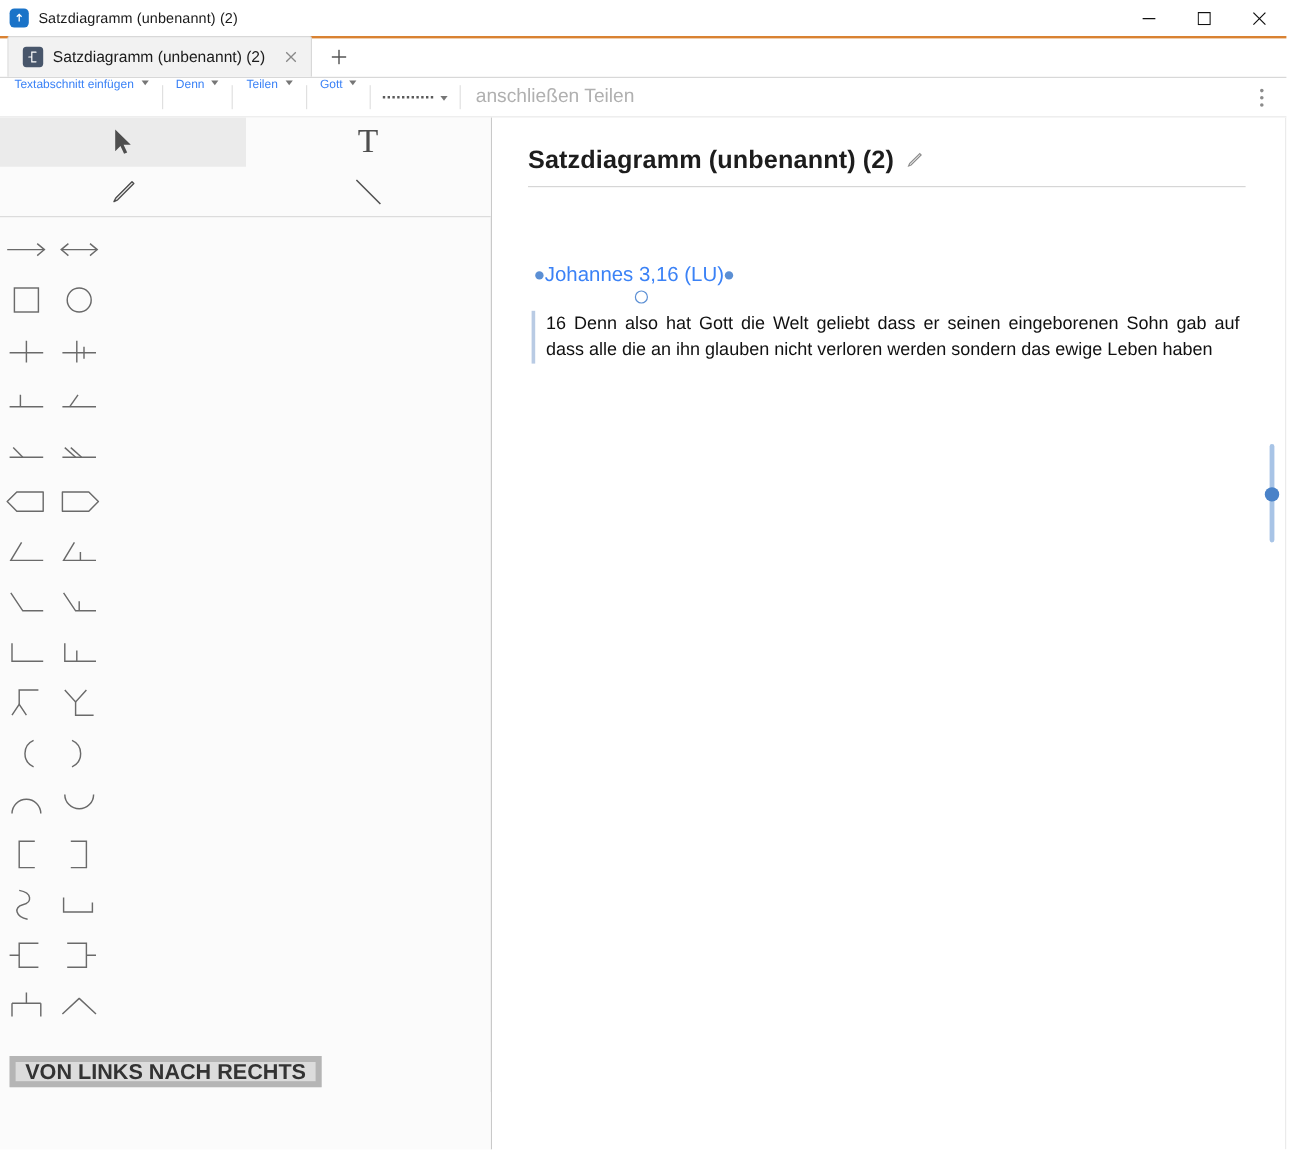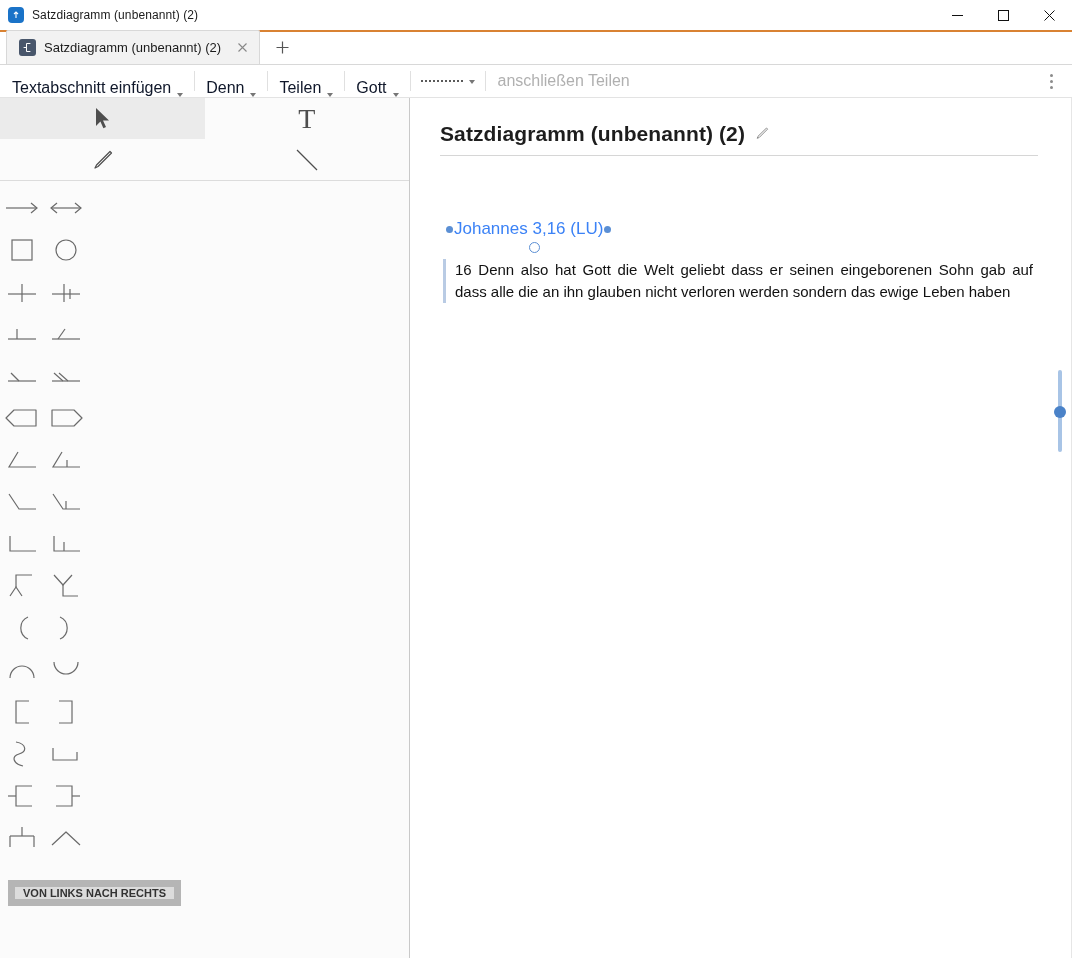--- a/index.html
+++ b/index.html
@@ -80,23 +80,23 @@
 
   
   .toolbar {
     height: 33px; min-height: 33px;
     display: flex; align-items: center;
     background: #ffffff;
     border-bottom: 1px solid #e3e3e3;
     position: relative;
   }
   .tb-item {
-    display: flex; align-items: flex-end; gap: 6px;
+    display: flex; align-items: flex-start; gap: 6px;
     height: 32px; padding: 0 11px;
-    font-size: 16px; color: #0f172a; white-space: nowrap;
+    font-size: 10px; color: #3b82f6; white-space: nowrap;
   }
   .tb-item.first { padding-left: 12px; }
   .caret { width: 0; height: 0; border-left: 3.5px solid transparent; border-right: 3.5px solid transparent; border-top: 4px solid #767676; display:inline-block; margin-top:2px; }
   .tb-sep { width: 1px; height: 20px; background: #e0e0e0; }
   .tb-dotted { display:flex; align-items:center; gap:6px; height:32px; padding: 0 10px; }
   .dotline {
     width: 42px; height: 0;
     border-top: 2px dotted #5a5a5a;
   }
   .tb-placeholder {
@@ -137,22 +137,22 @@
     display: flex; align-items: center; justify-content: center;
   }
   .shape-cell svg { display:block; }
 
   .palette-bottom {
     padding: 0 8px 4px 8px;
     display: flex;
   }
   .dir-btn {
     height: 26px; display: flex; align-items: center; justify-content: center;
-    font-size: 11px; font-weight: bold; color: #333333;
-    border: 7px solid #4d7c0f; background: #ffffff;
+    font-size: 18px; font-weight: bold; color: #333333;
+    border: 5px solid #4d7c0f; background: #ffffff;
     padding: 0 8px; white-space: nowrap;
   }
   .dir-btn.sel { background: #dcdcdc; border-color: #b5b5b5; }
   .palette-footer { height: 48px; background: #fbfbfb; }
 
   
   .canvas {
     flex: 1; background: #ffffff; position: relative; overflow: hidden;
   }
   .doc-title-wrap {

